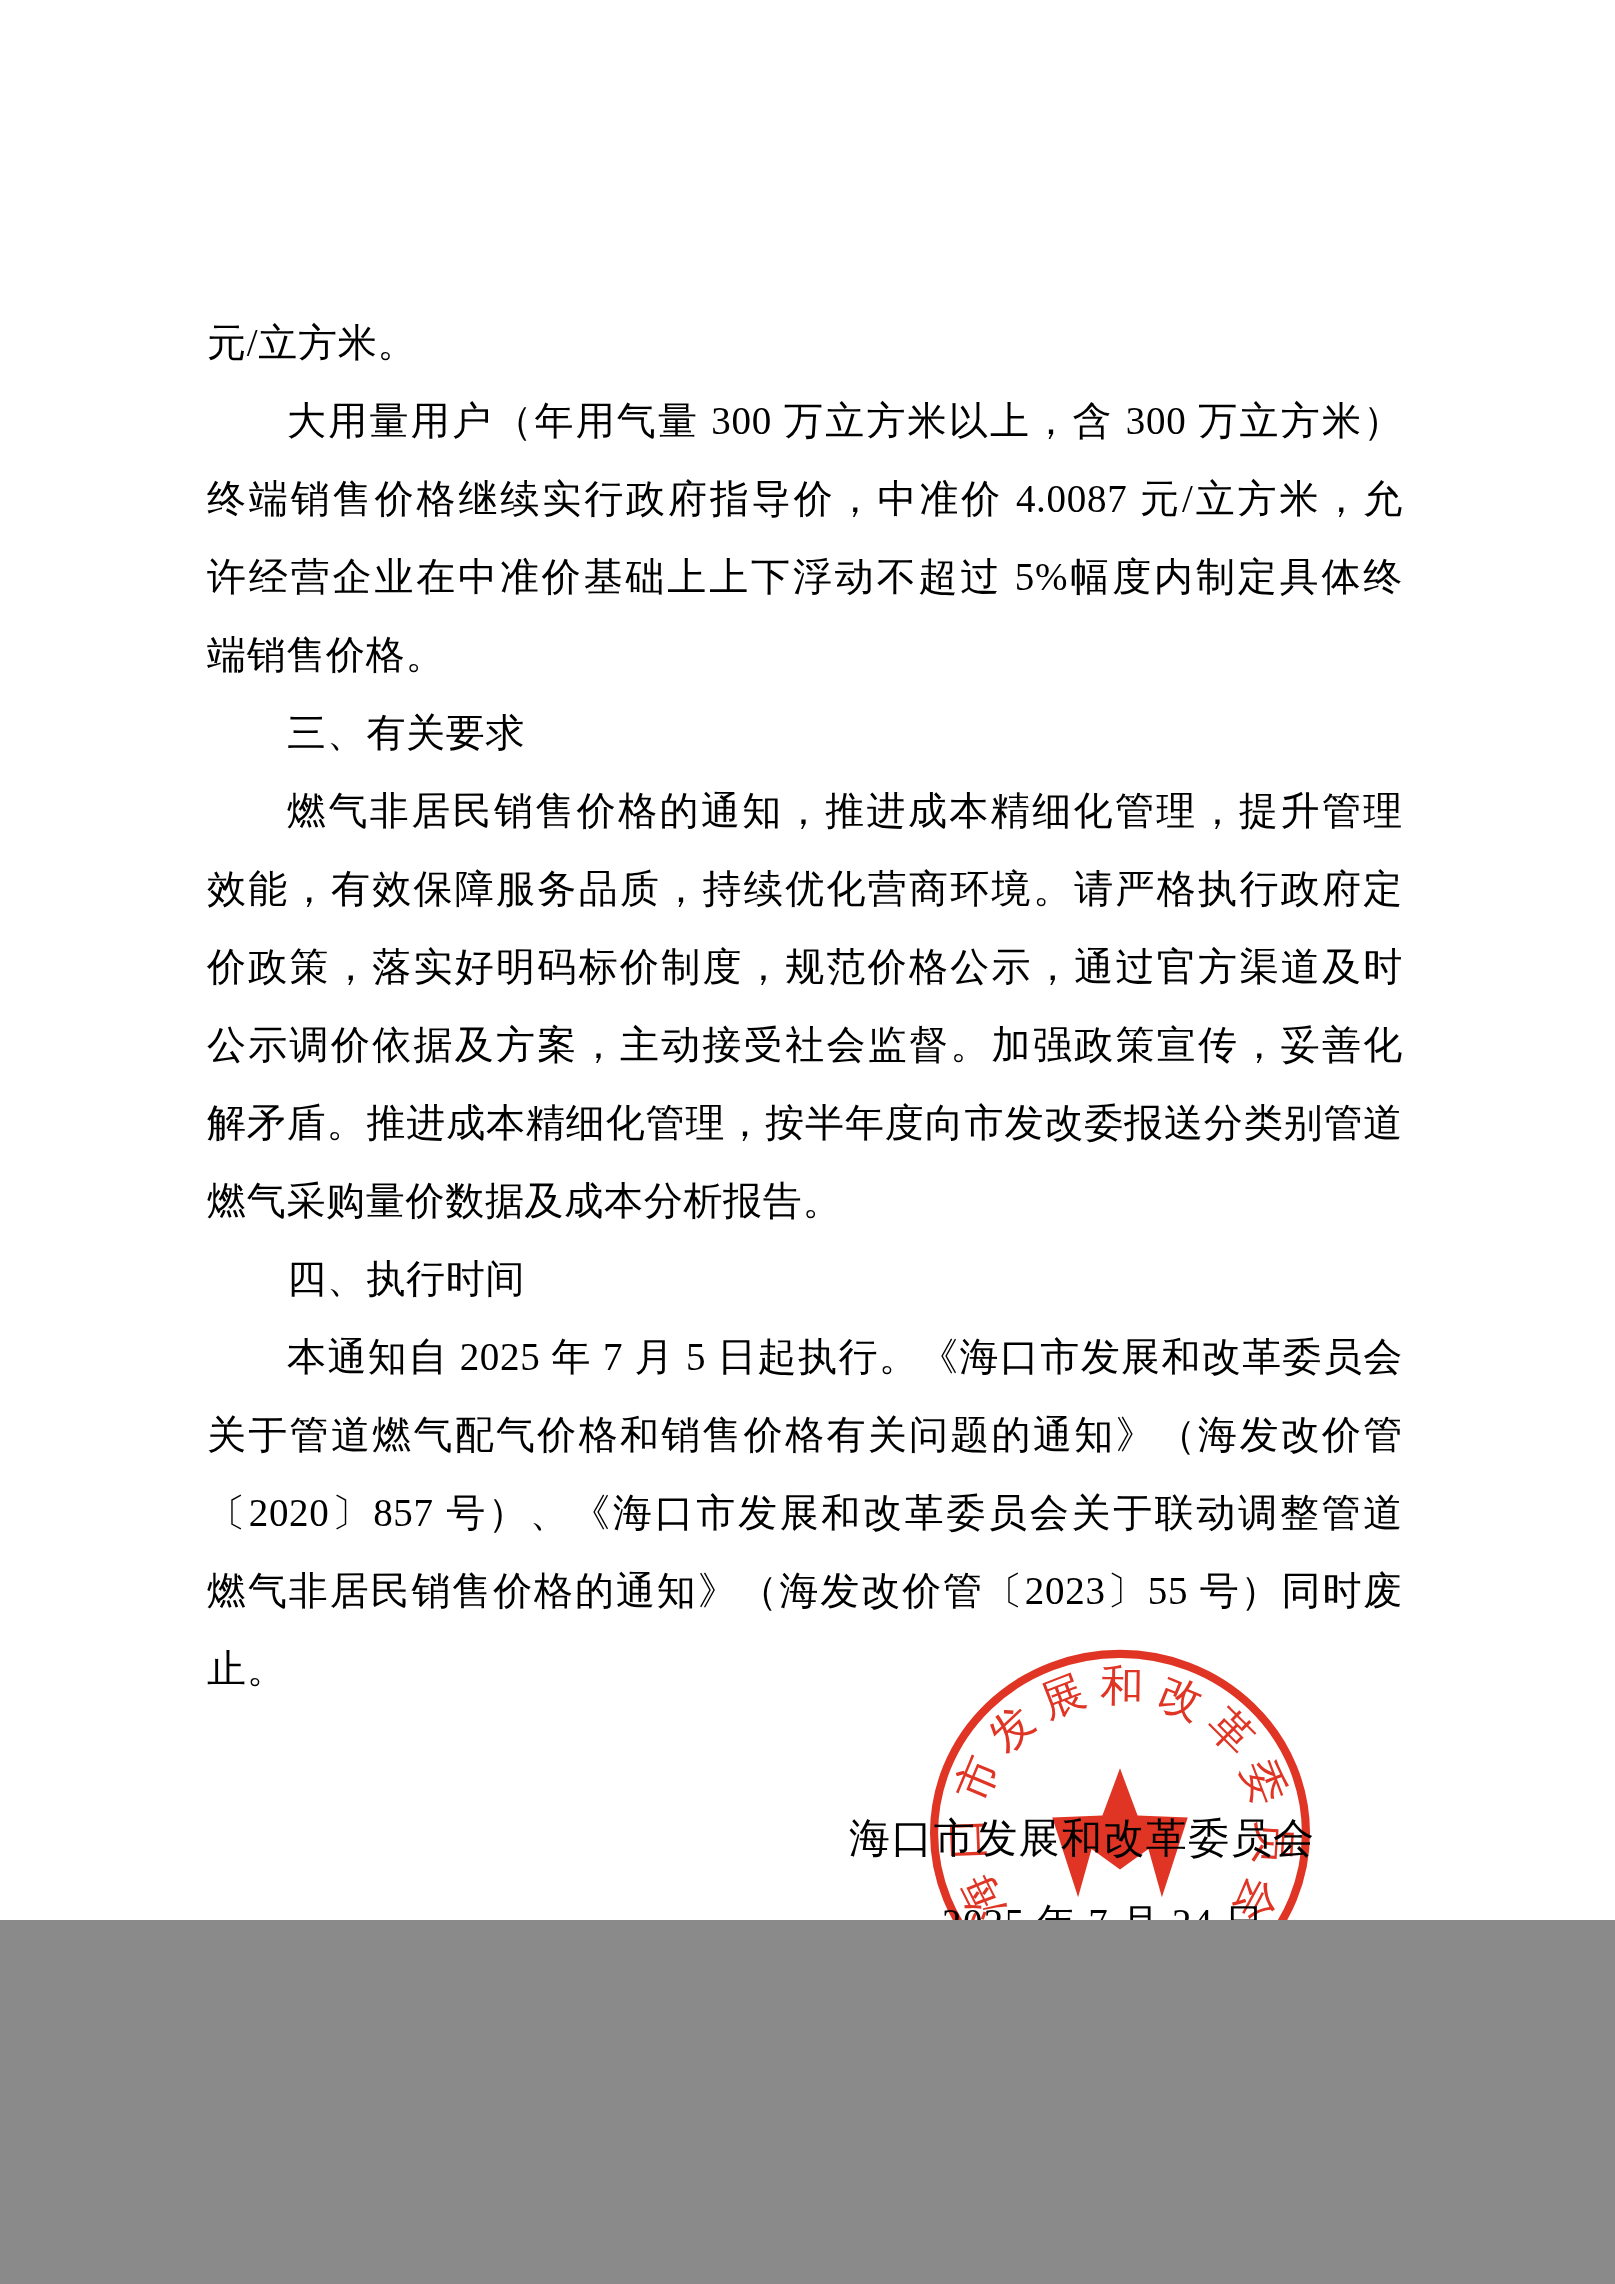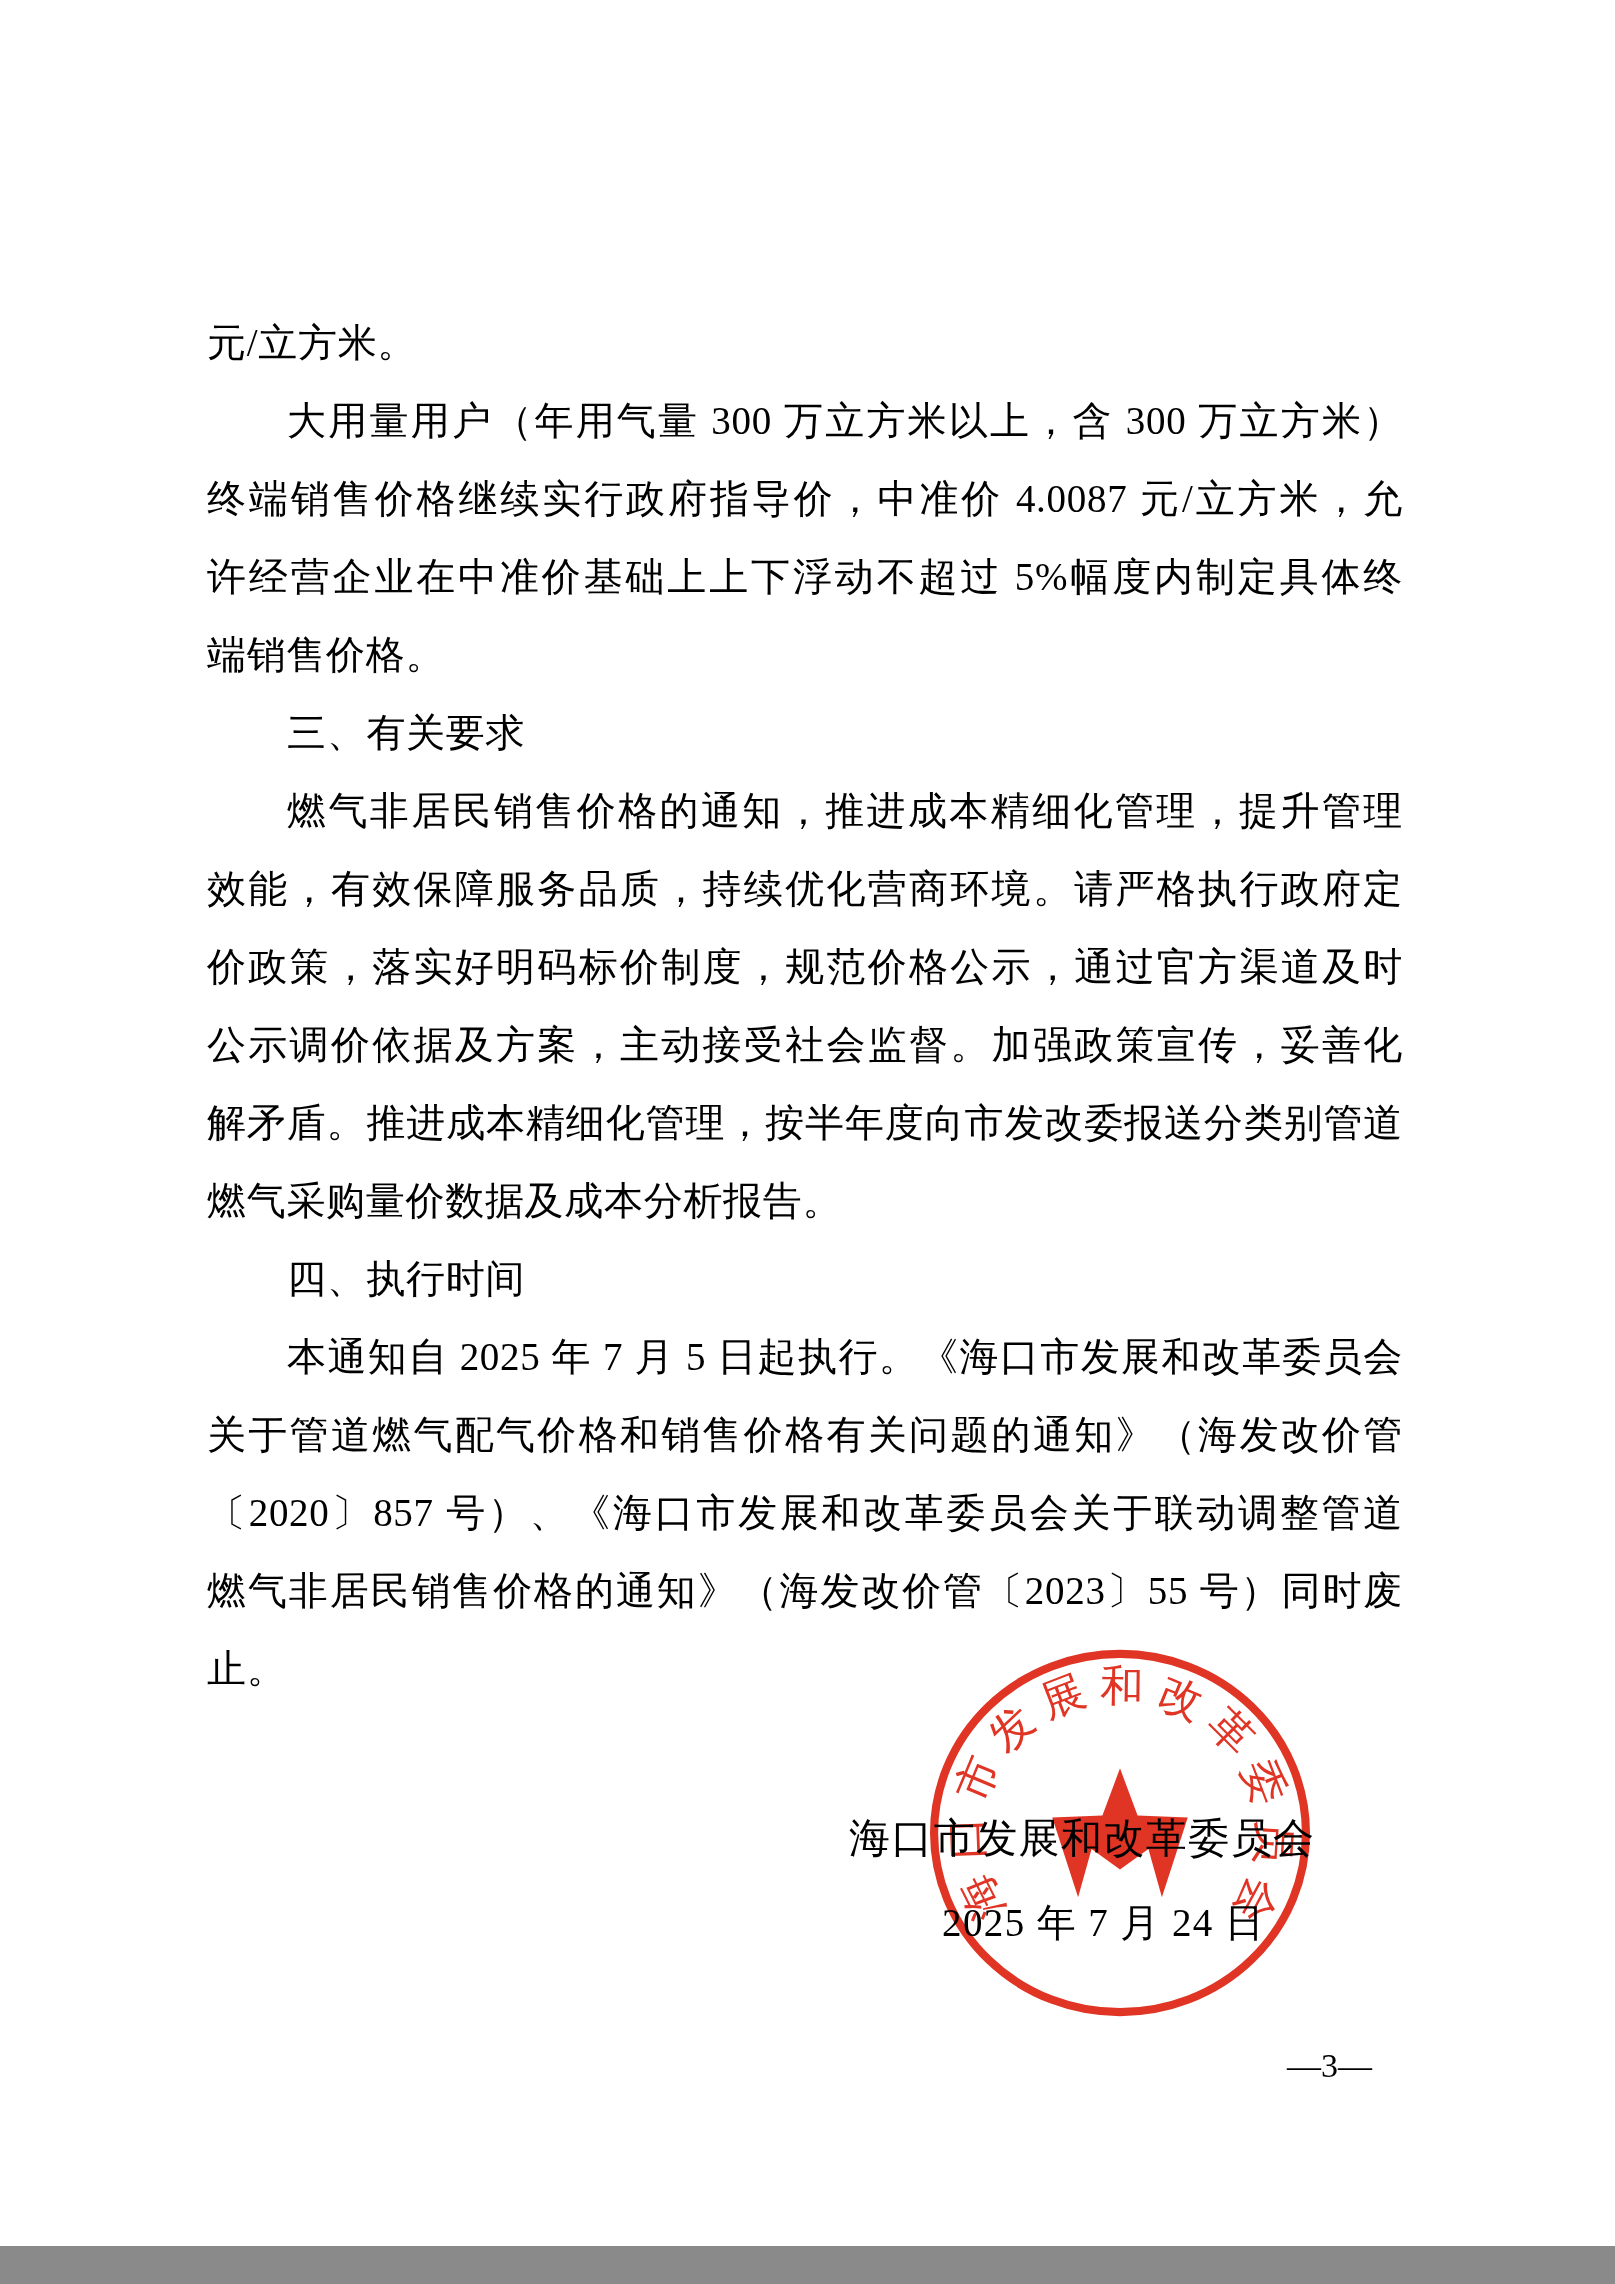--- a/index.html
+++ b/index.html
@@ -3,21 +3,21 @@
 <meta charset="utf-8">
 <style>
   html, body {
     margin: 0;
     padding: 0;
     background: #8a8a8a;
   }
   .page {
     position: relative;
     width: 1616px;
-    height: 2246px;
+    height: 1920px;
     margin: 0 auto;
     background: #ffffff;
     overflow: hidden;
     font-family: "Liberation Serif", "DejaVu Serif", serif;
     color: #000000;
   }
   .doc-body {
     position: absolute;
     left: 207px;
     top: 304px;

